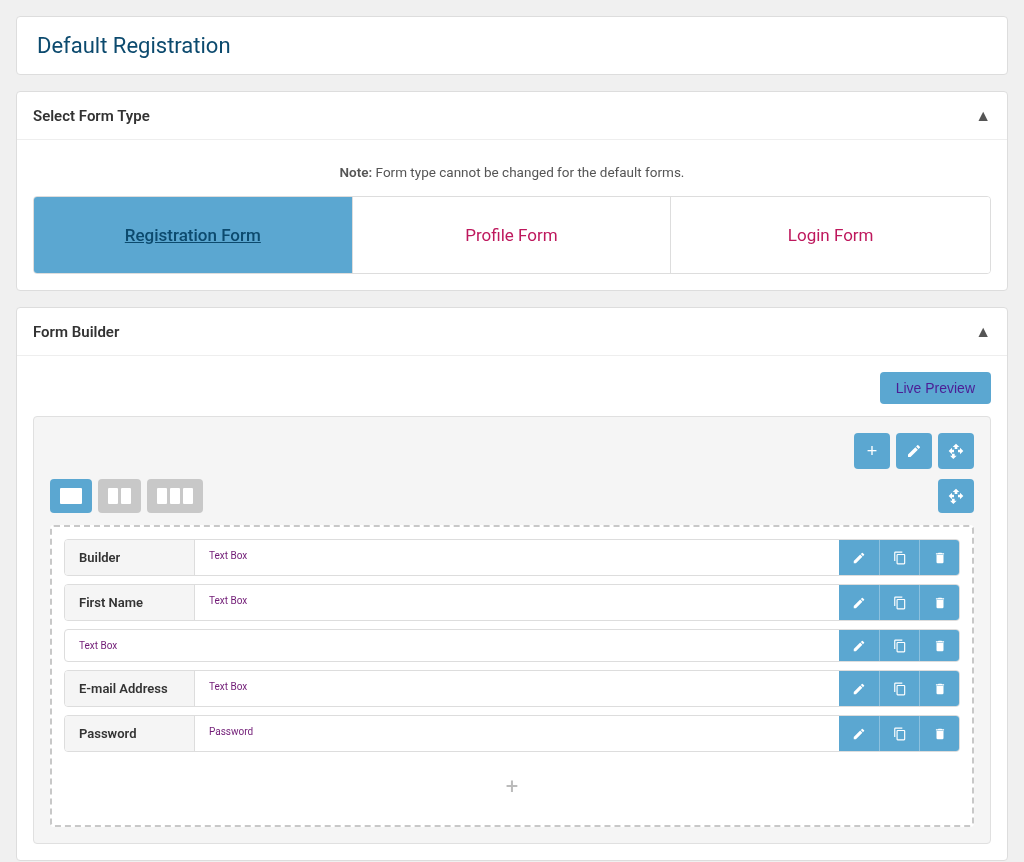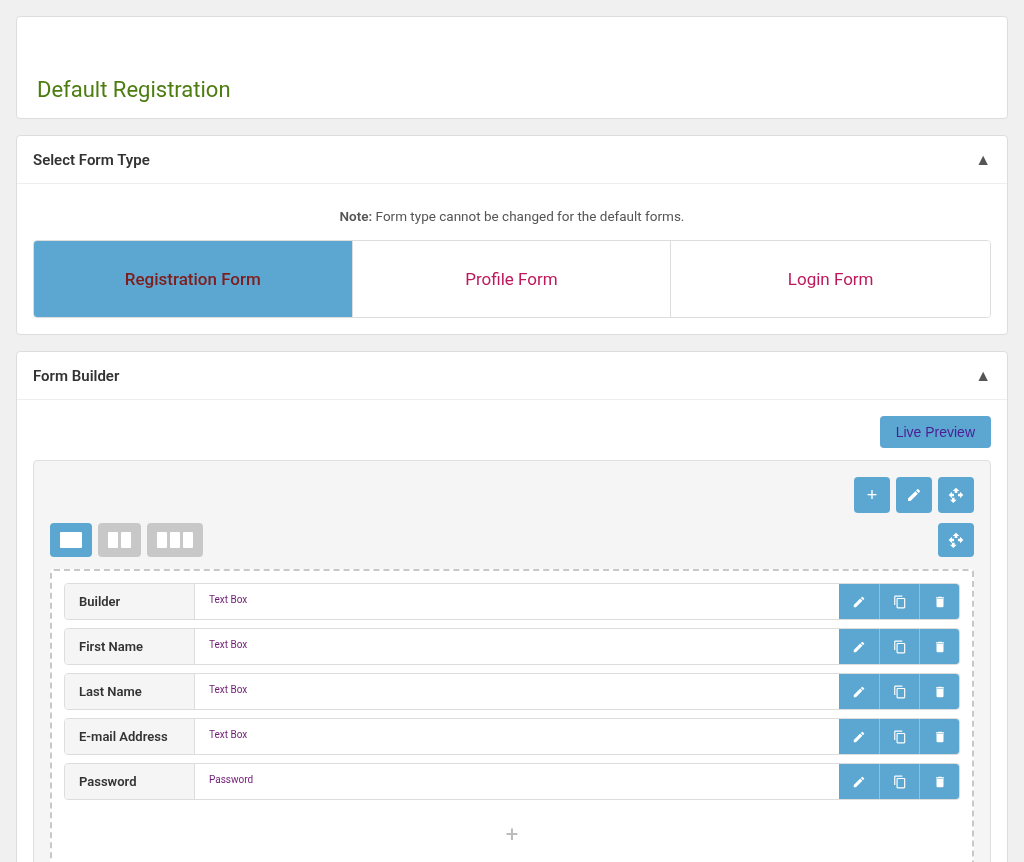--- a/index.html
+++ b/index.html
@@ -19,22 +19,21 @@
     .page-title-box {
       background: #fff;
       border: 1px solid #ddd;
       border-radius: 4px;
       padding: 16px 20px;
       margin-bottom: 16px;
     }
     .page-title {
       font-size: 22px;
       font-weight: 400;
-      color: #4d7c0f;
-      margin-top: 44px;
+      color: #0c4a6e;
     }
     
     .panel {
       background: #fff;
       border: 1px solid #ddd;
       border-radius: 4px;
       margin-bottom: 16px;
     }
     .panel-header {
       display: flex;
@@ -82,22 +81,23 @@
       cursor: pointer;
       background: #fff;
       color: #be185d;
       border-right: 1px solid #ddd;
     }
     .form-type-item:last-child {
       border-right: none;
     }
     .form-type-item.active {
       background: #5ba7d1;
-      color: #7f1d1d;
+      color: #0c4a6e;
       font-weight: 500;
+      text-decoration: underline;
     }
     
     .live-preview-btn {
       background: #5ba7d1;
       color: #4c1d95;
       border: none;
       border-radius: 4px;
       padding: 8px 16px;
       font-size: 14px;
       cursor: pointer;
@@ -370,23 +370,20 @@
               </button>
               <button class="field-action-btn">
                 <svg width="14" height="14" viewBox="0 0 24 24" fill="white">
                     <path d="M6 19a2 2 0 002 2h8a2 2 0 002-2V7H6v12zM19 4h-3.5l-1-1h-5l-1 1H5v2h14V4z"></path>
                   </svg>
               </button>
             </div>
           </div>
 
           <div class="field-row">
-            <div class="field-label">
-              <span>Last Name</span>
-            </div>
             <div class="field-value">
               <span>Text Box</span>
             </div>
             <div class="field-actions">
               <button class="field-action-btn">
                 <svg width="14" height="14" viewBox="0 0 24 24" fill="white">
                     <path d="M3 17.25V21h3.75L17.81 9.94l-3.75-3.75L3 17.25zM20.71 7.04a1 1 0 000-1.41l-2.34-2.34a1 1 0 00-1.41 0l-1.83 1.83 3.75 3.75 1.83-1.83z"></path>
                   </svg>
               </button>
               <button class="field-action-btn">

